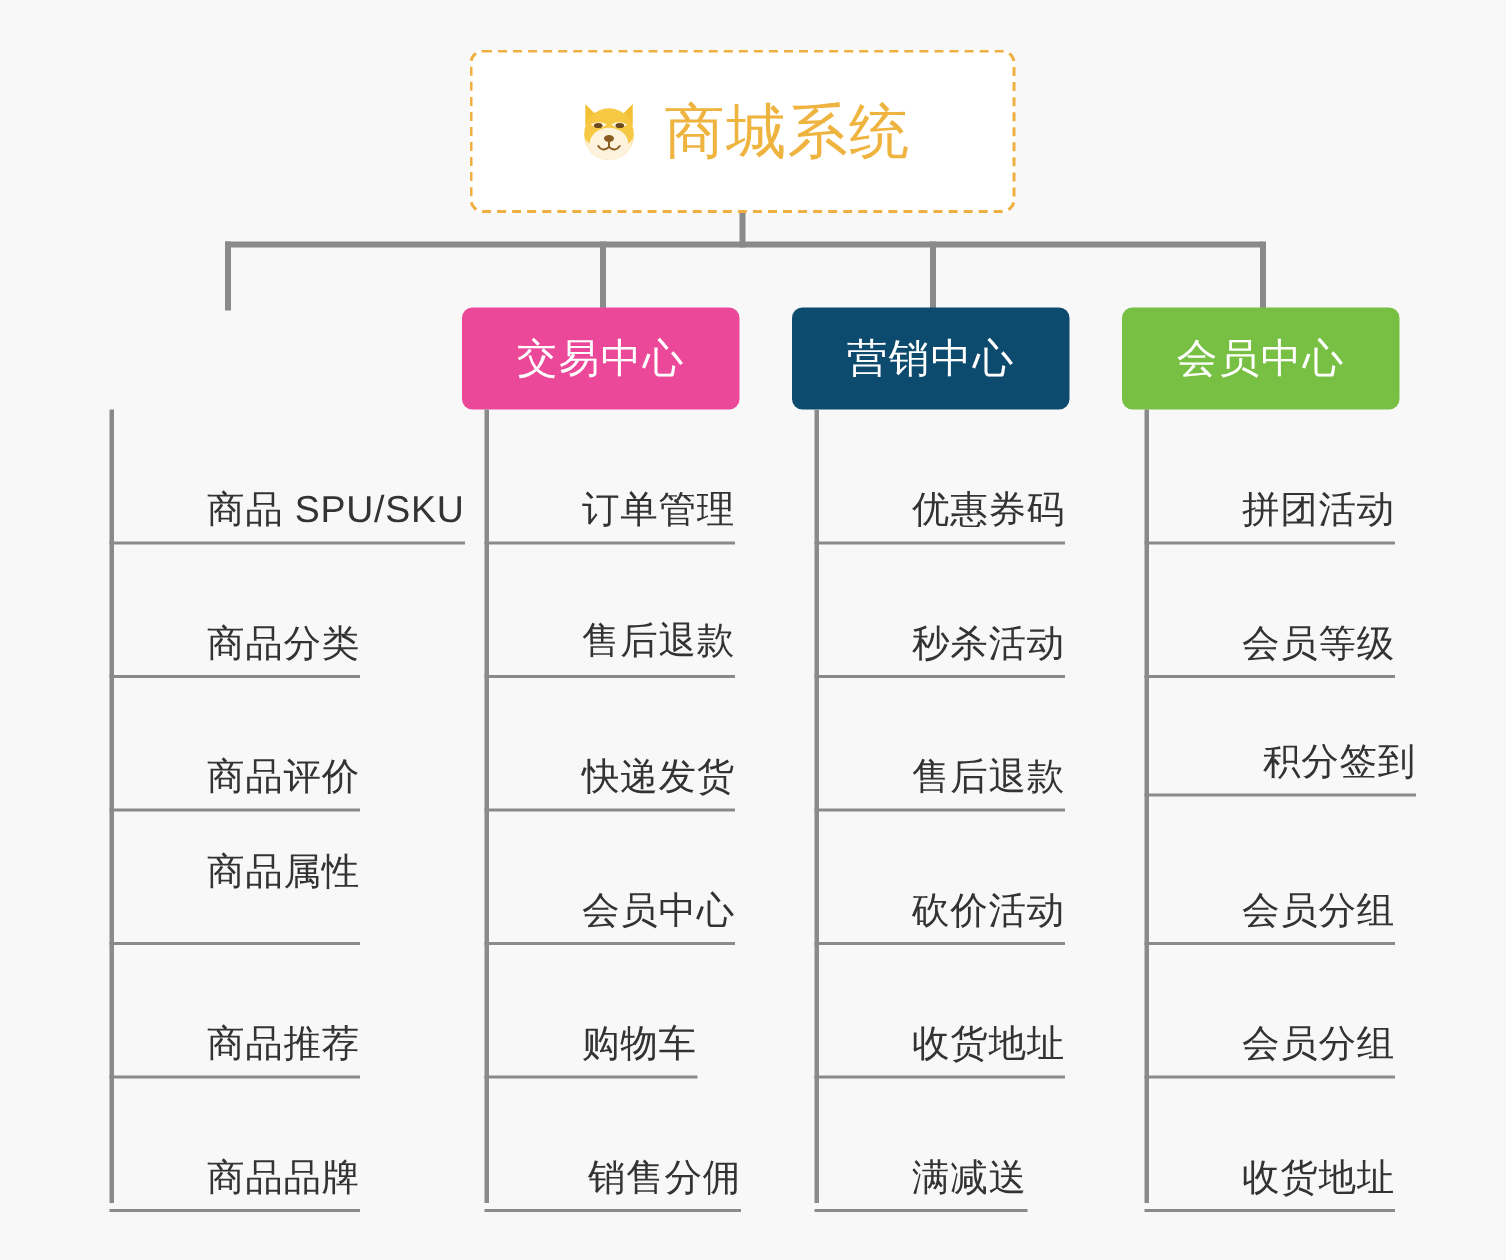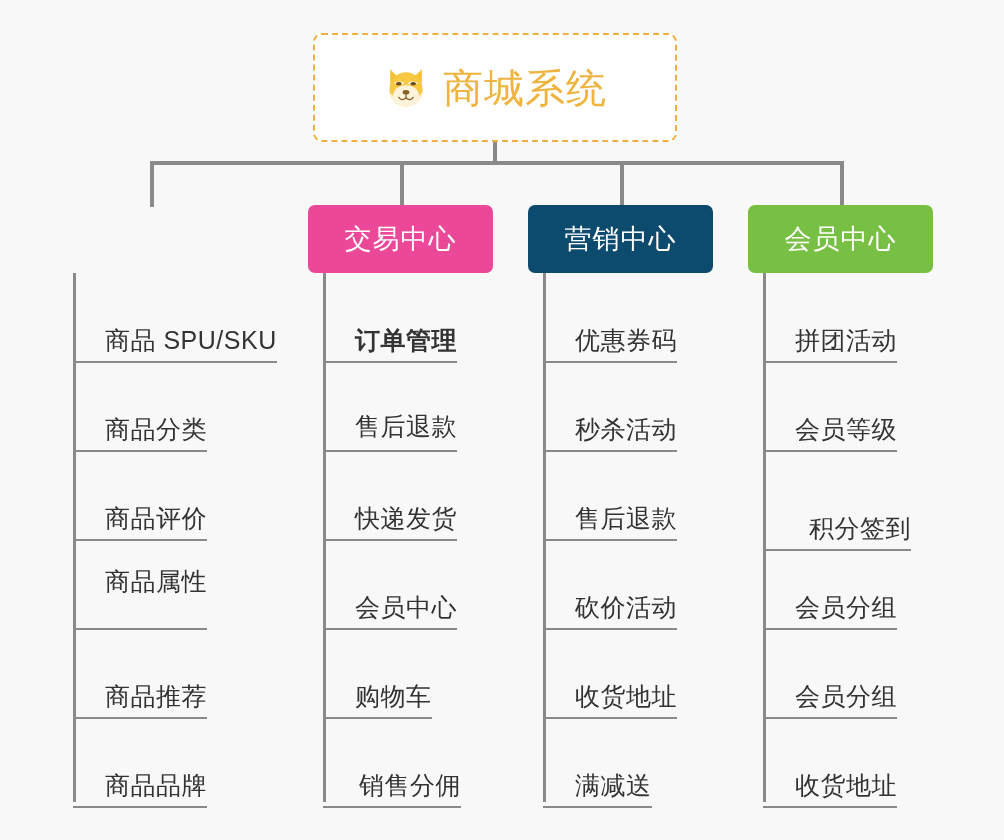--- a/index.html
+++ b/index.html
@@ -98,20 +98,21 @@
     padding-left: 32px;
     padding-bottom: 6px;
     border-bottom: 2px solid #8a8a8a;
   }
   .leaf-text {
     font-size: 25px;
     line-height: 1.15;
     color: #333333;
     white-space: nowrap;
     letter-spacing: 0.5px;
+    margin-left: 33px;
   }
 </style>
 </head>
 <body style="background: rgb(248, 248, 248);">
 
 <div id="canvas">
 
   <div id="root-node" style="border-color: rgb(239, 175, 65); background: rgb(255, 255, 255);">
     <svg id="root-emoji" viewBox="0 0 64 64" aria-hidden="true">
       <path d="M10 6 L10 26 L22 18 Z" fill="#f5c033"></path>
@@ -166,21 +167,21 @@
     <div class="leaf-item" style="top: 356px; border-bottom-color: rgb(138, 138, 138);">
         <span class="leaf-text">商品推荐</span>
       </div>
     <div class="leaf-item" style="top: 445px; border-bottom-color: rgb(138, 138, 138);">
         <span class="leaf-text">商品品牌</span>
       </div>
   </div>
 
   <div class="leaf-col" style="left:323px;">
     <div class="leaf-spine" style="height: 529px; background: rgb(138, 138, 138);"></div>
-    <div class="leaf-item" style="top: 0px; border-bottom-color: rgb(138, 138, 138); font-weight: bold;">
+    <div class="leaf-item" style="top: 0px; border-bottom-color: rgb(138, 138, 138);">
         <span class="leaf-text">订单管理</span>
       </div>
     <div class="leaf-item" style="top: 89px; border-bottom-color: rgb(138, 138, 138); font-family: Liberation Mono, monospace;">
         <span class="leaf-text">售后退款</span>
       </div>
     <div class="leaf-item" style="top: 178px; border-bottom-color: rgb(138, 138, 138);">
         <span class="leaf-text">快递发货</span>
       </div>
     <div class="leaf-item" style="top: 267px; border-bottom-color: rgb(138, 138, 138);">
         <span class="leaf-text">会员中心</span>
@@ -216,21 +217,21 @@
   </div>
 
   <div class="leaf-col" style="left:763px;">
     <div class="leaf-spine" style="height: 529px; background: rgb(138, 138, 138);"></div>
     <div class="leaf-item" style="top: 0px; border-bottom-color: rgb(138, 138, 138);">
         <span class="leaf-text">拼团活动</span>
       </div>
     <div class="leaf-item" style="top: 89px; border-bottom-color: rgb(138, 138, 138);">
         <span class="leaf-text">会员等级</span>
       </div>
-    <div class="leaf-item" style="top: 188px; border-bottom-color: rgb(138, 138, 138); padding-left: 46px;">
+    <div class="leaf-item" style="top: 168px; border-bottom-color: rgb(138, 138, 138); padding-left: 46px;">
         <span class="leaf-text">积分签到</span>
       </div>
     <div class="leaf-item" style="top: 267px; border-bottom-color: rgb(138, 138, 138);">
         <span class="leaf-text">会员分组</span>
       </div>
     <div class="leaf-item" style="top: 356px; border-bottom-color: rgb(138, 138, 138);">
         <span class="leaf-text">会员分组</span>
       </div>
     <div class="leaf-item" style="top: 445px; border-bottom-color: rgb(138, 138, 138);">
         <span class="leaf-text">收货地址</span>

